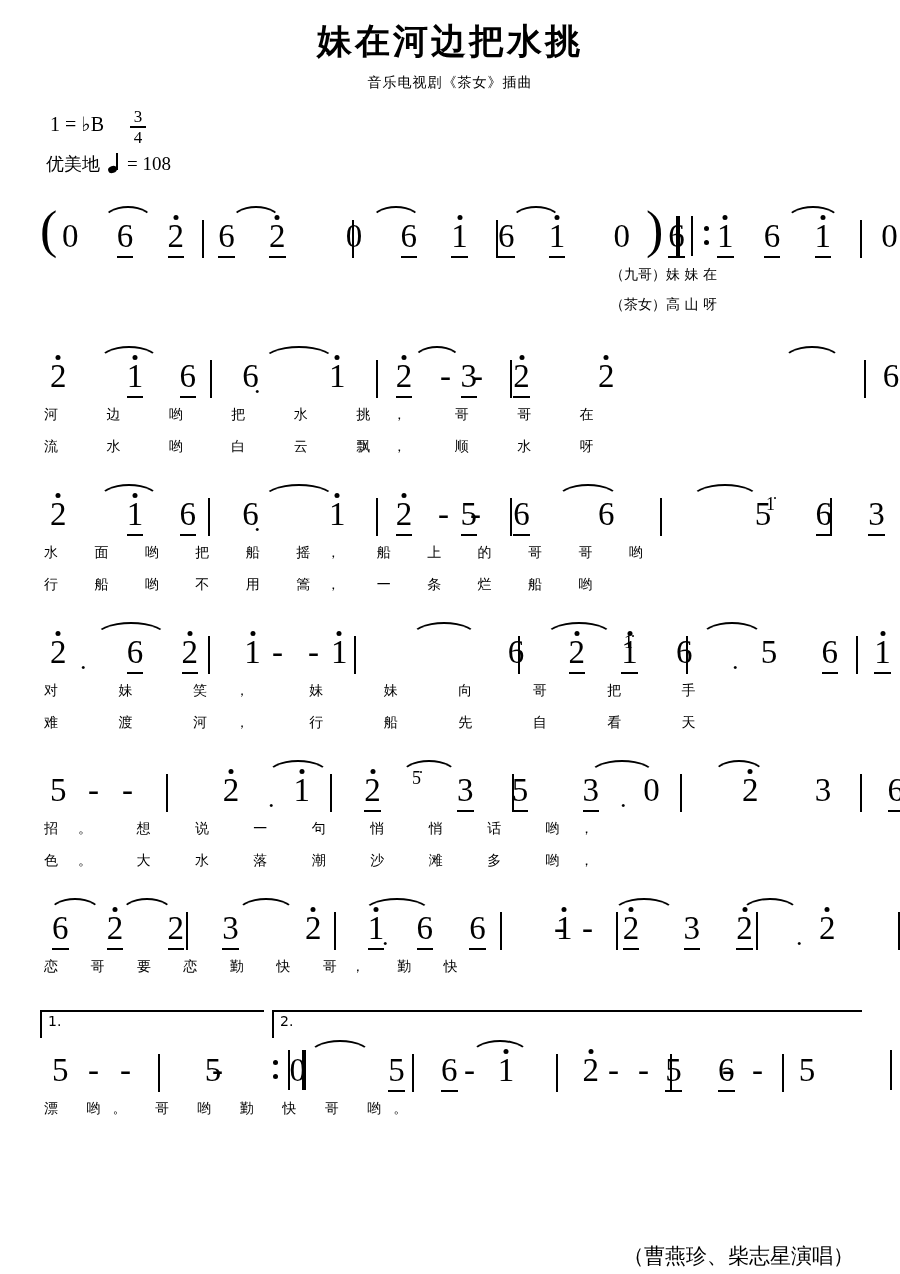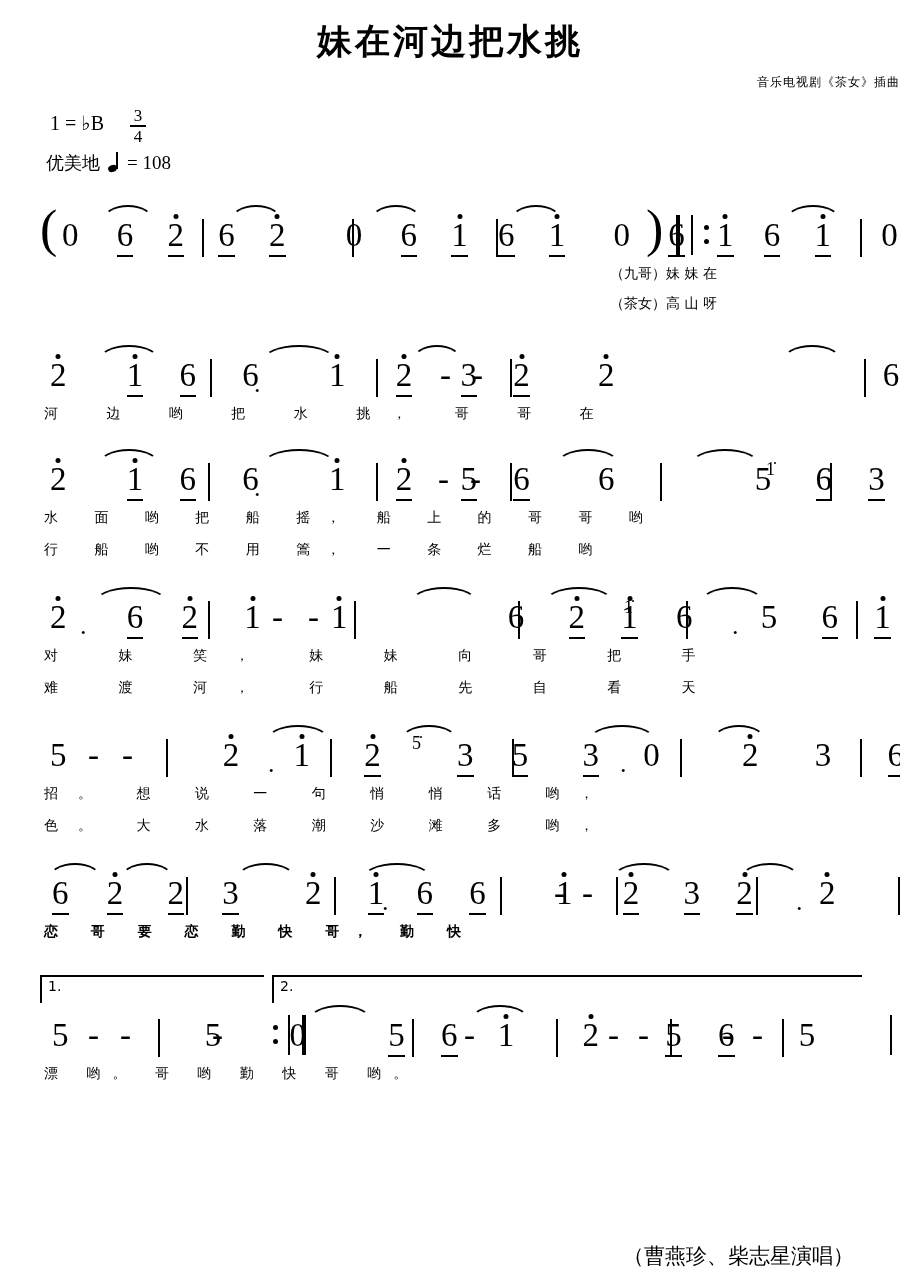--- a/index.html
+++ b/index.html
@@ -16,23 +16,23 @@
   
   .title {
     text-align:center;
     font-family:"DejaVu Sans", sans-serif;
     font-weight:bold;
     font-size:35px;
     letter-spacing:3px;
     margin-top:18px;
   }
   .subtitle {
-    text-align:right;
-    font-family:"DejaVu Sans", sans-serif;
-    font-size:12px;
+    text-align:center;
+    font-family:"DejaVu Sans", sans-serif;
+    font-size:14px;
     letter-spacing:1px;
     margin-top:9px;
   }
 
   .meta { position:relative; height:86px; margin-top:12px; }
   .key-sig {
     position:absolute; left:50px; top:8px;
     font-size:20px;
     font-family:"Liberation Serif", serif;
     display:flex; align-items:flex-start;
@@ -258,20 +258,23 @@
 
       <span class="tok n" style="left:620px; top:14px;">6</span>
       
       
       
       <span class="tok bar-line" style="position:absolute; left:824px; top:16px;"></span>
     </div>
     <div class="lyr" style="height:32px;">
       <span class="lyrtok" style="left:4px; letter-spacing:22px;">河 边 哟 把 水 挑，  哥 哥 在</span>
     </div>
+    <div class="lyr" style="height:34px;">
+      <span class="lyrtok" style="left:4px; letter-spacing:22px;">流 水 哟 白 云 飘，  顺 水 呀</span>
+    </div>
   </div>
 
   <div class="system" style="margin-top:10px;">
     <div class="notes">
       <span class="slur" style="left:58px;  top:2px; width:58px;"></span>
       <span class="slur" style="left:222px; top:2px; width:70px;"></span>
       <span class="slur" style="left:516px; top:2px; width:60px;"></span>
       <span class="slur" style="left:650px; top:2px; width:66px;"></span>
 
       <span class="tok n dot-up" style="left:10px; top:14px;">2</span>
@@ -445,21 +448,21 @@
       <span class="tok bar-line" style="position:absolute; left:716px; top:16px;"></span>
 
       
       <span class="tok" style="left:756px; top:26px; font-size:26px;">.</span>
       
       
       
       <span class="tok bar-line" style="position:absolute; left:858px; top:16px;"></span>
     </div>
     <div class="lyr" style="height:34px;">
-      <span class="lyrtok" style="left:4px; letter-spacing:14px;font-weight:bold;">恋 哥 要 恋 勤 快 哥，  勤 快</span>
+      <span class="lyrtok" style="left:4px; letter-spacing:14px;">恋 哥 要 恋 勤 快 哥，  勤 快</span>
     </div>
   </div>
 
   <div class="system" style="margin-top:18px;">
     <div style="position:relative; height:20px;">
       <div class="ending-box" style="left:0px; top:0px; width:222px;"></div>
       <span class="ending-label" style="left:8px; top:3px;">1.</span>
       <div class="ending-box" style="left:232px; top:0px; width:588px;"></div>
       <span class="ending-label" style="left:240px; top:3px;">2.</span>
     </div>

